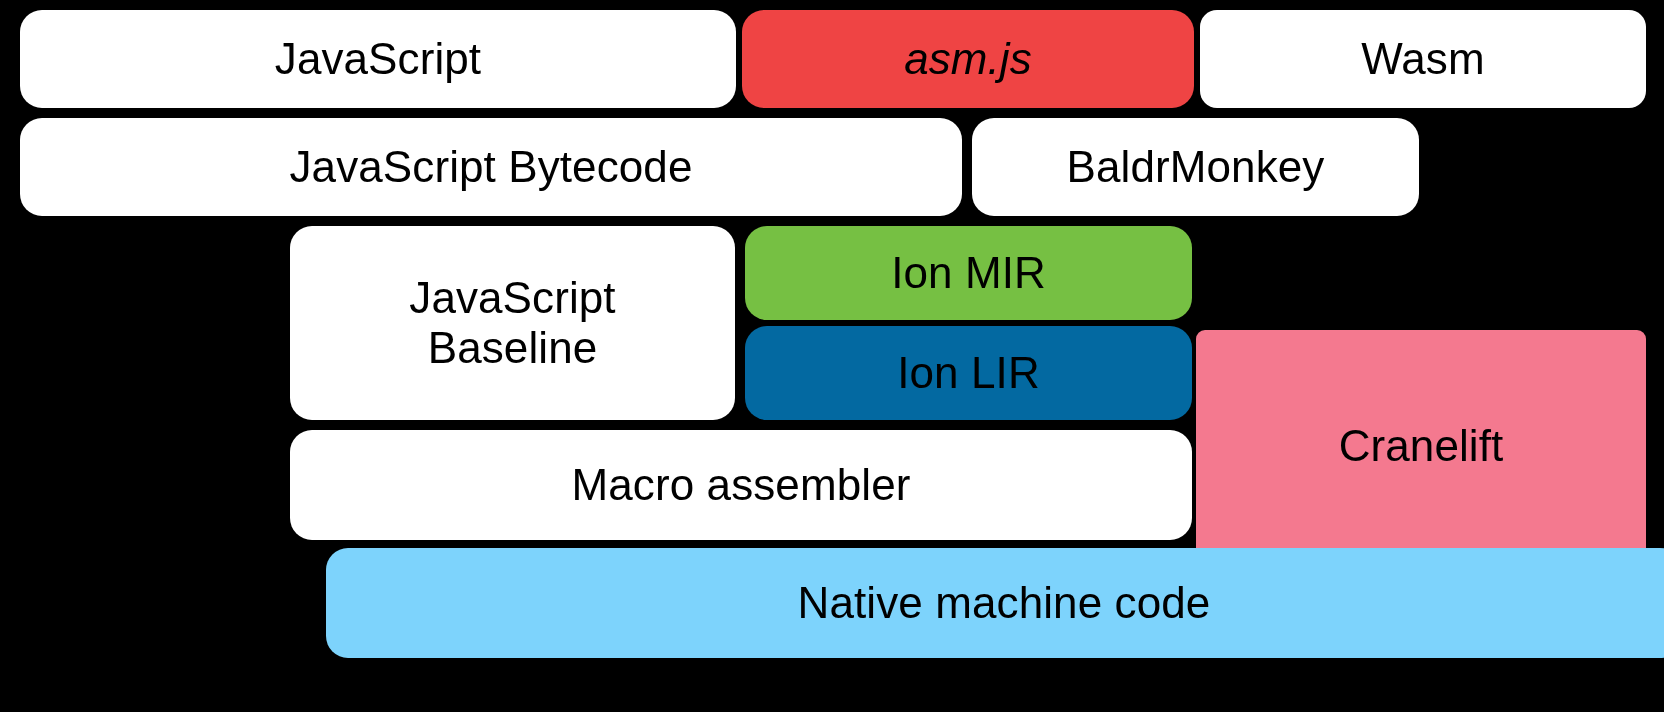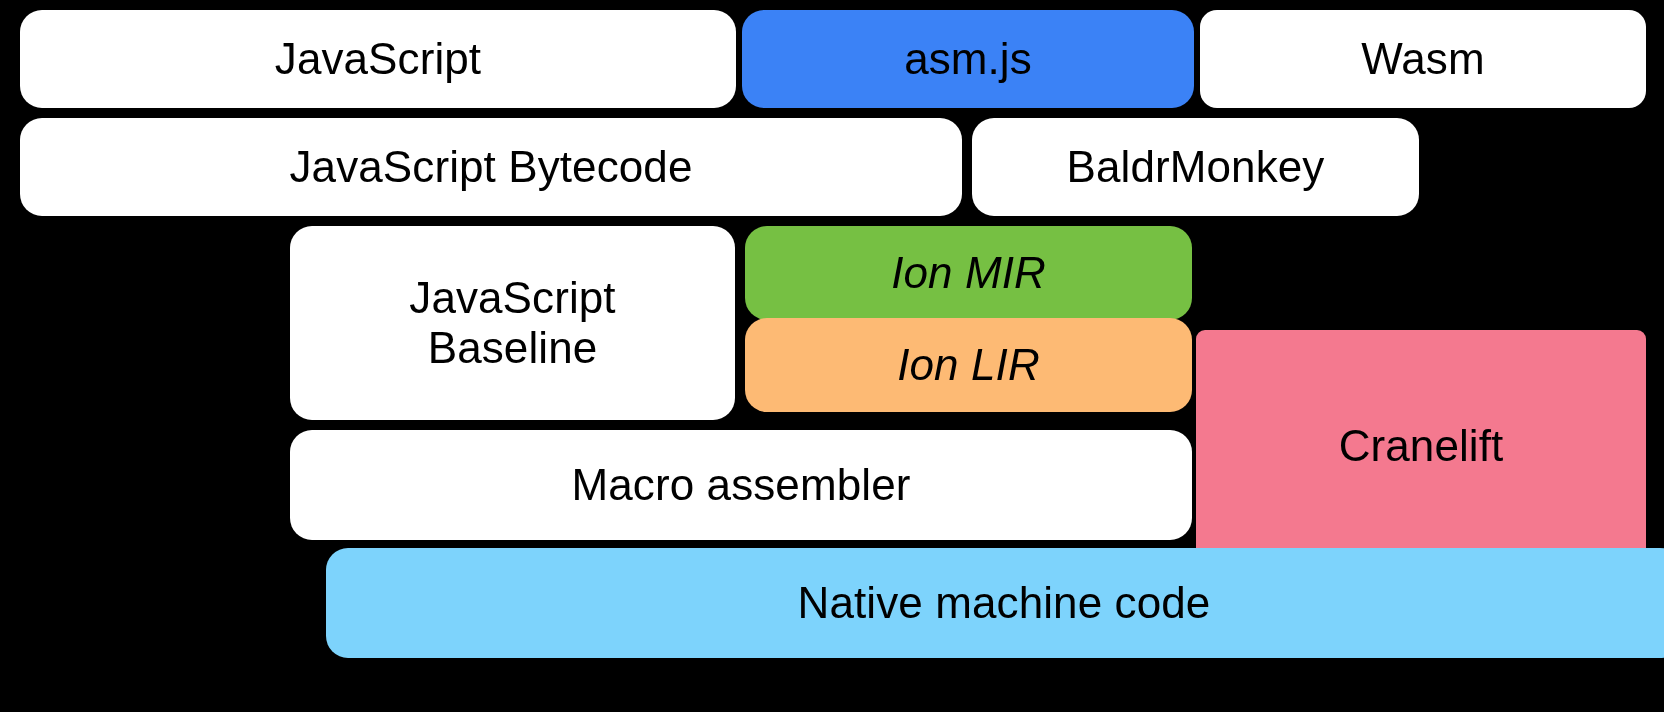--- a/index.html
+++ b/index.html
@@ -27,33 +27,33 @@
     font-size:44px;
     line-height:1.08;
     letter-spacing:0.1px;
     font-weight:400;
     white-space:pre-line;
     padding:12px 8px;
     -webkit-font-smoothing:antialiased;
   }
   .fill-white{background:#ffffff;}
   .fill-gray{background:#e9e9e9;}
-  .fill-green{background:#76c043;font-style:italic;}
+  .fill-green{background:#76c043;}
   .fill-pink{background:#f4798f;}
   .two-line{line-height:1.14;}
 </style>
 </head>
 <body>
 
 <div id="stage" style="background: rgb(0, 0, 0);">
   <div class="node fill-white" style="left: 20px; top: 10px; width: 716px; height: 98px; background: rgb(255, 255, 255); color: rgb(0, 0, 0);">JavaScript</div>
-  <div class="node fill-white" style="left: 742px; top: 10px; width: 452px; height: 98px; background: #3b82f6; color: rgb(0, 0, 0);">asm.js</div>
+  <div class="node fill-white" style="left: 742px; top: 10px; width: 452px; height: 98px; background: #ef4444; color: rgb(0, 0, 0); font-style: italic;">asm.js</div>
   <div class="node fill-white" style="left: 1200px; top: 10px; width: 446px; height: 98px; background: rgb(255, 255, 255); color: rgb(0, 0, 0); border-radius: 17px;">Wasm</div>
   <div class="node fill-white" style="left: 972px; top: 118px; width: 447px; height: 98px; background: rgb(255, 255, 255); color: rgb(0, 0, 0);">BaldrMonkey</div>
   <div class="node fill-white" style="left: 20px; top: 118px; width: 942px; height: 98px; background: rgb(255, 255, 255); color: rgb(0, 0, 0);">JavaScript Bytecode</div>
   <div class="node fill-white two-line" style="left: 290px; top: 226px; width: 445px; height: 194px; background: rgb(255, 255, 255); color: rgb(0, 0, 0);">JavaScript
 Baseline</div>
   <div class="node fill-green" style="left: 745px; top: 226px; width: 447px; height: 94px; background: rgb(118, 192, 67); color: rgb(0, 0, 0);">Ion MIR</div>
-  <div class="node fill-green" style="left: 745px; top: 318px; width: 447px; height: 94px; background: #fdba74; color: rgb(0, 0, 0);">Ion LIR</div>
+  <div class="node fill-green" style="left: 745px; top: 326px; width: 447px; height: 94px; background: #0369a1; color: rgb(0, 0, 0);">Ion LIR</div>
   <div class="node fill-pink" style="left: 1196px; top: 330px; width: 450px; height: 232px; background: rgb(244, 121, 143); color: rgb(0, 0, 0); border-radius: 9px;">Cranelift</div>
   <div class="node fill-white" style="left: 290px; top: 430px; width: 902px; height: 110px; background: rgb(255, 255, 255); color: rgb(0, 0, 0);">Macro assembler</div>
   <div class="node fill-white" style="left: 290px; top: 548px; width: 1356px; height: 110px; background: #7dd3fc; color: rgb(0, 0, 0); margin-left: 36px;">Native machine code</div>
 </div>
 
 </body></html>

